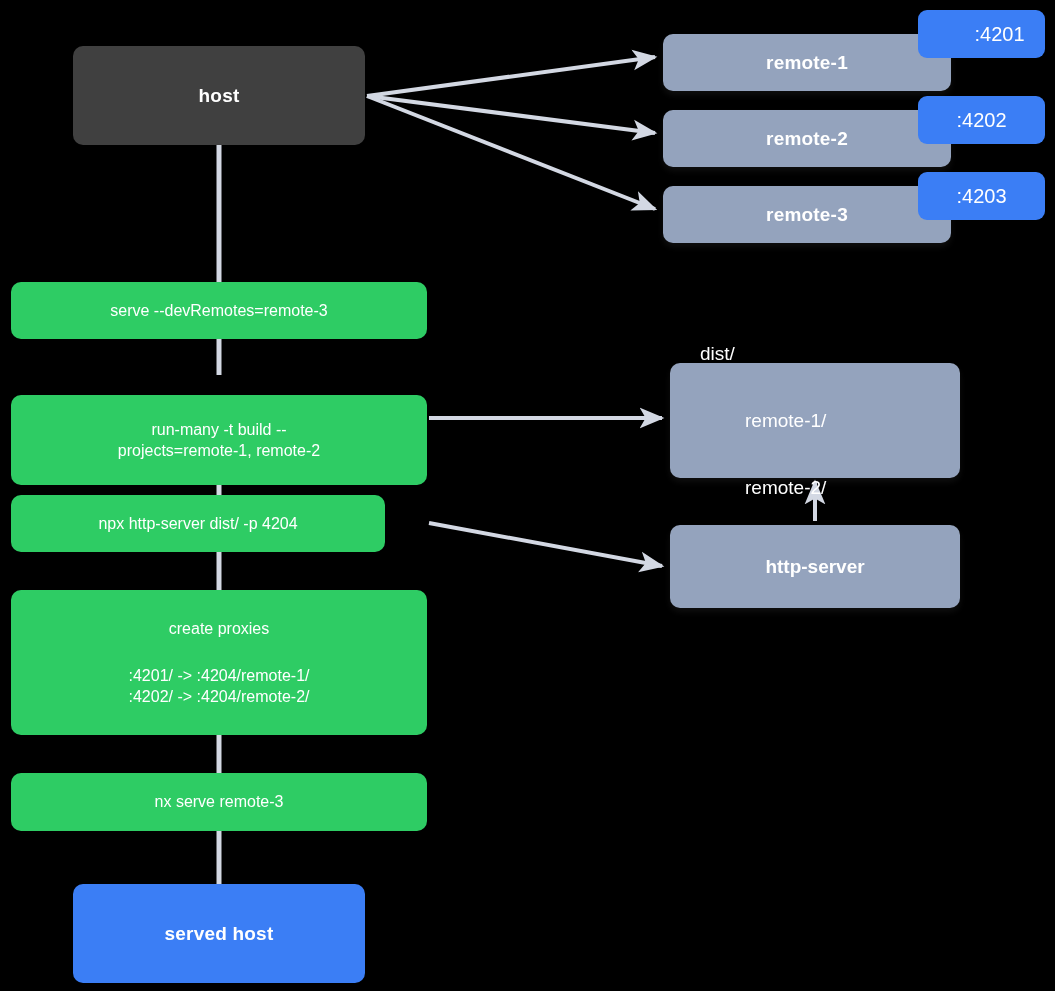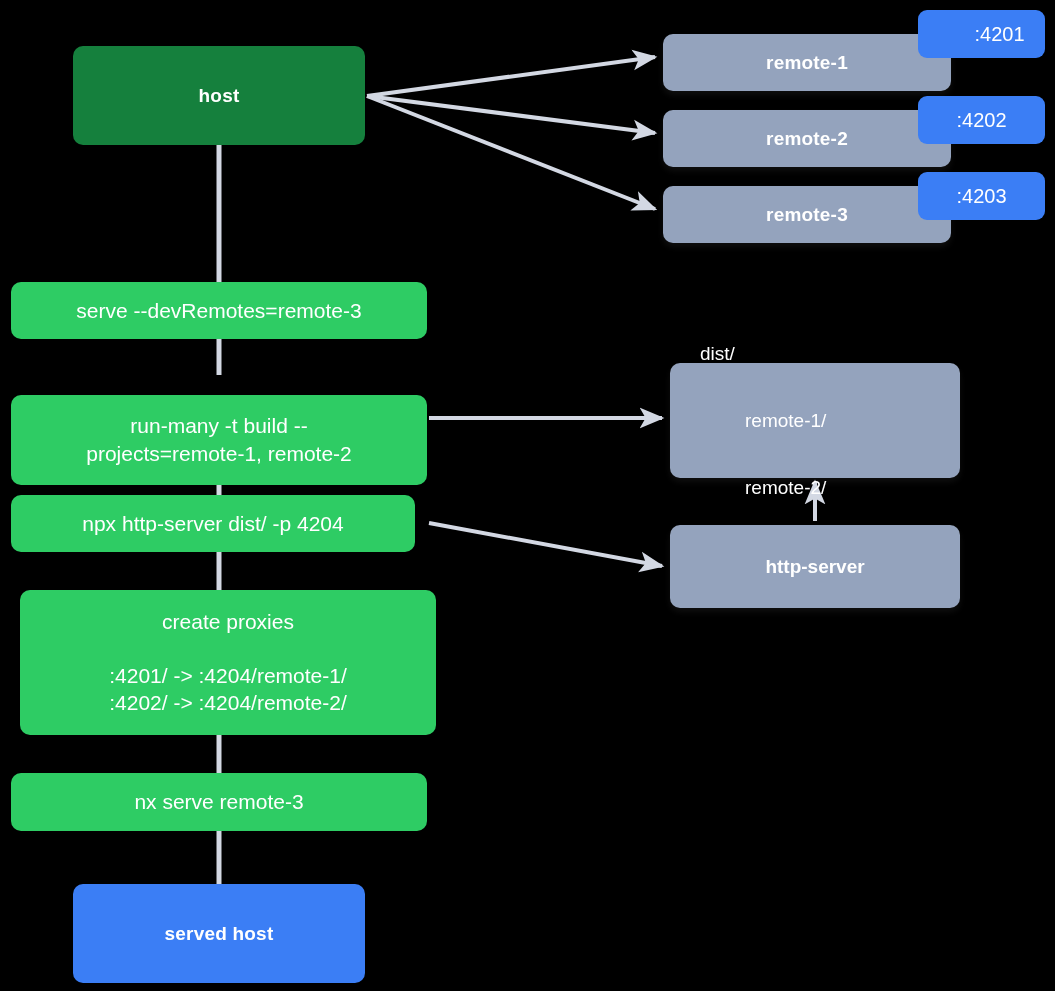--- a/index.html
+++ b/index.html
@@ -22,21 +22,21 @@
     display: flex;
     flex-direction: column;
     align-items: center;
     justify-content: center;
     color: #ffffff;
     text-align: center;
     line-height: 1.32;
     z-index: 5;
   }
   .node-host {
-    background: #15803d;
+    background: #404040;
     font-weight: bold;
     font-size: 19px;
     letter-spacing: 0.2px;
   }
   .node-served {
     background: #3b7ef5;
     font-weight: bold;
     font-size: 19px;
     letter-spacing: 0.2px;
   }
@@ -50,21 +50,21 @@
   .node-gray {
     background: #94a3bd;
     font-size: 19px;
     box-shadow: 0 4px 6px rgba(255,255,255,0.06);
   }
   .node-gray.bold {
     font-weight: bold;
   }
   .node-green {
     background: #2ecc64;
-    font-size: 21px;
+    font-size: 16px;
     font-weight: 400;
     align-items: center;
   }
   .badge {
     position: absolute;
     box-sizing: border-box;
     background: #3b7ef5;
     border-radius: 9px;
     color: #ffffff;
     font-size: 20px;
@@ -161,25 +161,25 @@
 
   <div class="node node-green" style="left:11px; top:282px; width:416px; height:57px;">
     <span>serve --devRemotes=remote-3</span>
   </div>
 
   <div class="node node-green multiline" style="left:11px; top:395px; width:416px; height:90px;">
     <span>run-many -t build --</span>
     <span>projects=remote-1, remote-2</span>
   </div>
 
-  <div class="node node-green" style="left:11px; top:495px; width:404px; height:57px;">
+  <div class="node node-green" style="left:11px; top:495px; width:374px; height:57px;">
     <span>npx http-server dist/ -p 4204</span>
   </div>
 
-  <div class="node node-green multiline" style="left:20px; top:590px; width:416px; height:145px;">
+  <div class="node node-green multiline" style="left:11px; top:590px; width:416px; height:145px;">
     <span>create proxies</span>
     <span class="proxy-gap"></span>
     <span>:4201/ -&gt; :4204/remote-1/</span>
     <span>:4202/ -&gt; :4204/remote-2/</span>
   </div>
 
   <div class="node node-green" style="left:11px; top:773px; width:416px; height:58px;">
     <span>nx serve remote-3</span>
   </div>
 

